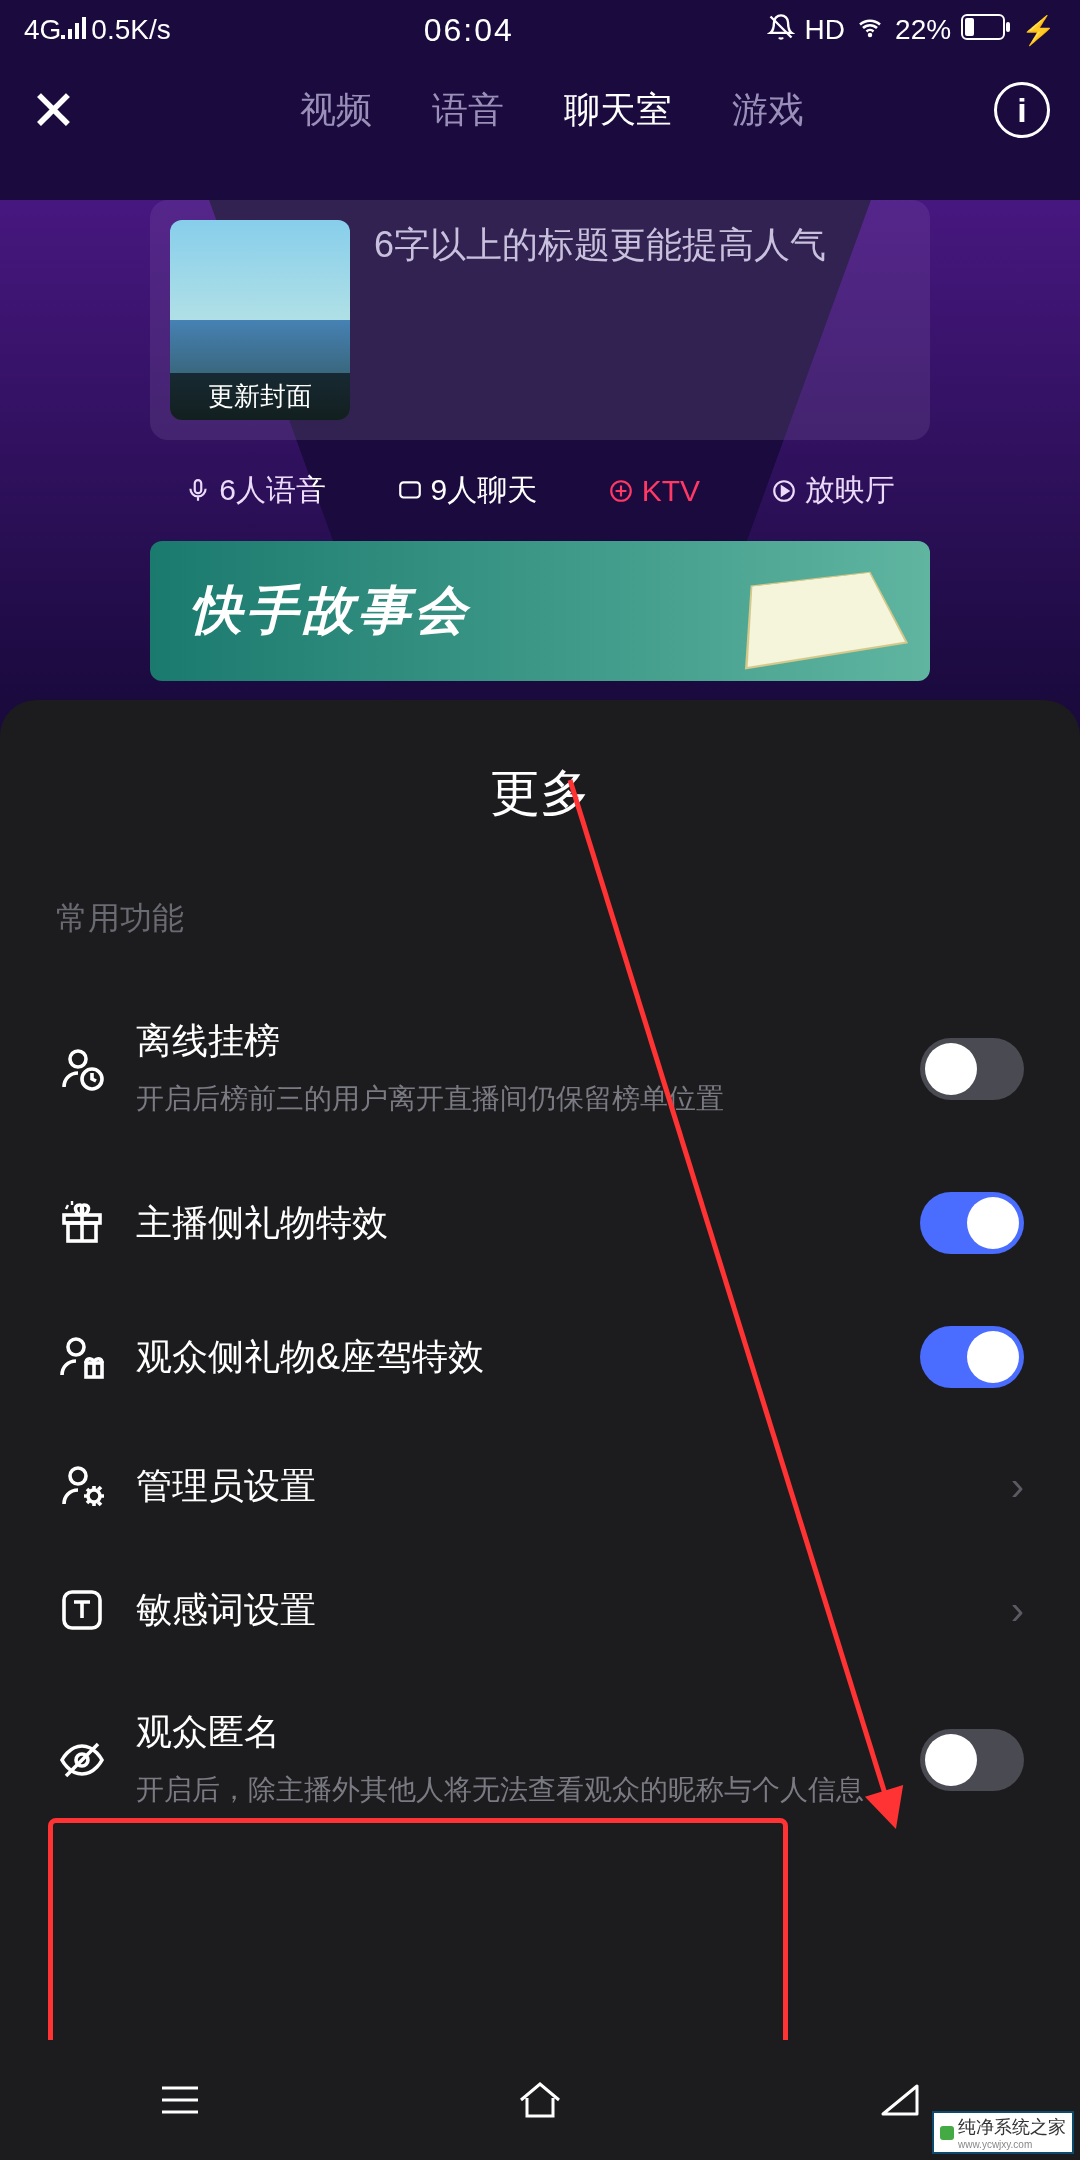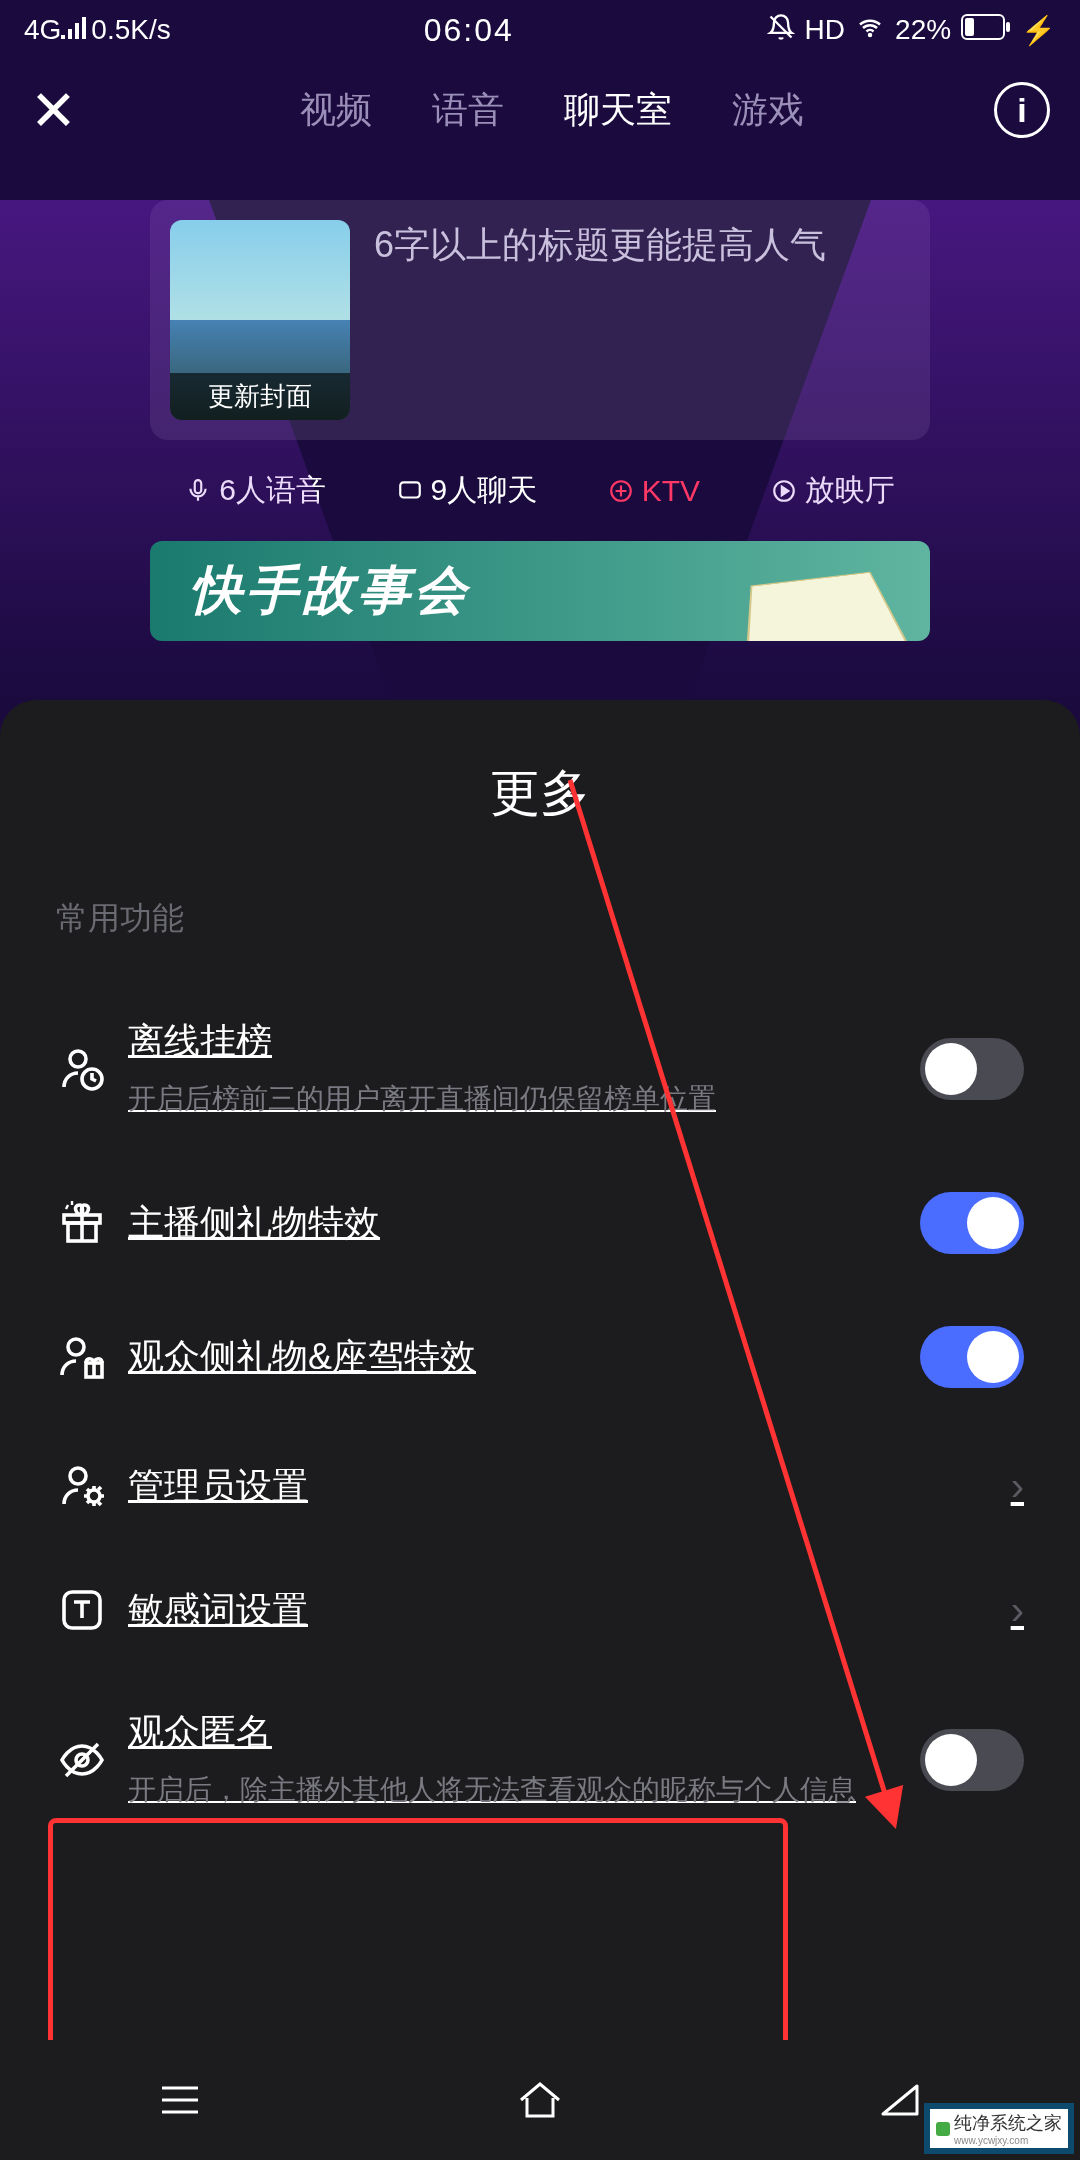--- a/index.html
+++ b/index.html
@@ -104,21 +104,21 @@
     font-size: 30px;
     color: #fff;
     align-items: center;
   }
   .mode-item { display: flex; align-items: center; gap: 8px; }
   .mode-item.accent { color: #ff3866; }
 
   
   .story-banner {
     margin: 20px 150px 0;
-    height: 100px;
+    height: 140px;
     background: linear-gradient(to right, #1a7a6e, #5fb5a0);
     border-radius: 12px;
     position: relative;
     overflow: hidden;
     display: flex;
     align-items: center;
   }
   .story-banner-text {
     font-size: 52px;
     font-weight: bold;
@@ -169,22 +169,21 @@
   }
   .section-label {
     color: #6a6a72;
     font-size: 32px;
     padding: 20px 56px 40px;
   }
   .setting-row {
     display: flex;
     align-items: center;
     padding: 36px 56px;
-    gap: 20px;
-    text-decoration: underline;
+    gap: 28px;
   }
   .setting-icon {
     width: 52px;
     height: 52px;
     flex: 0 0 52px;
     display: flex;
     align-items: center;
     justify-content: center;
   }
   .setting-body { flex: 1; }
@@ -245,21 +244,21 @@
     color: #fff;
   }
   .nav-icon { width: 60px; height: 60px; display:flex; align-items:center; justify-content:center; }
 
   
   .watermark {
     position: absolute;
     bottom: 6px;
     right: 6px;
     background: #fff;
-    border: 6px solid #0c4a6e;
+    border: 2px solid #0c4a6e;
     font-size: 18px;
     padding: 2px 6px;
     color: #333;
     display: flex;
     align-items: center;
     gap: 4px;
   }
   .watermark .dot { width: 14px; height: 14px; background: #4a4; border-radius: 3px; }
   .wm-sub { font-size: 10px; color: #888; display:block; }
 </style>

